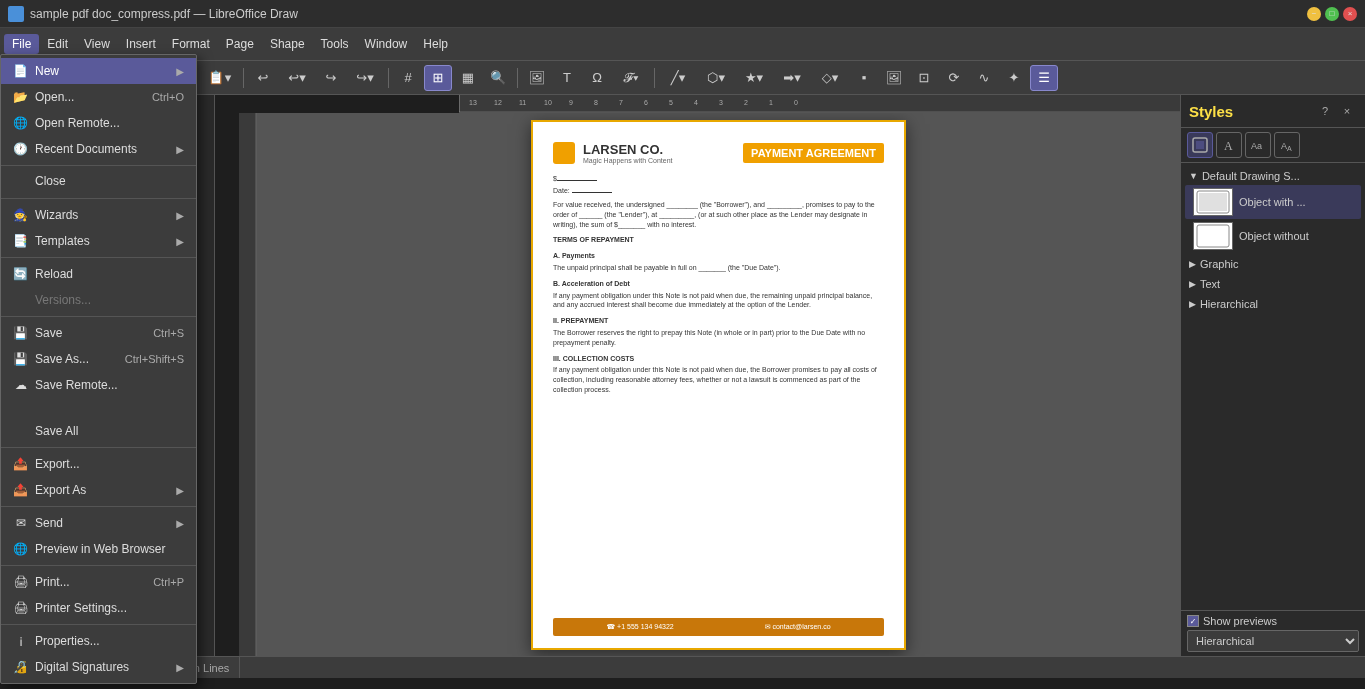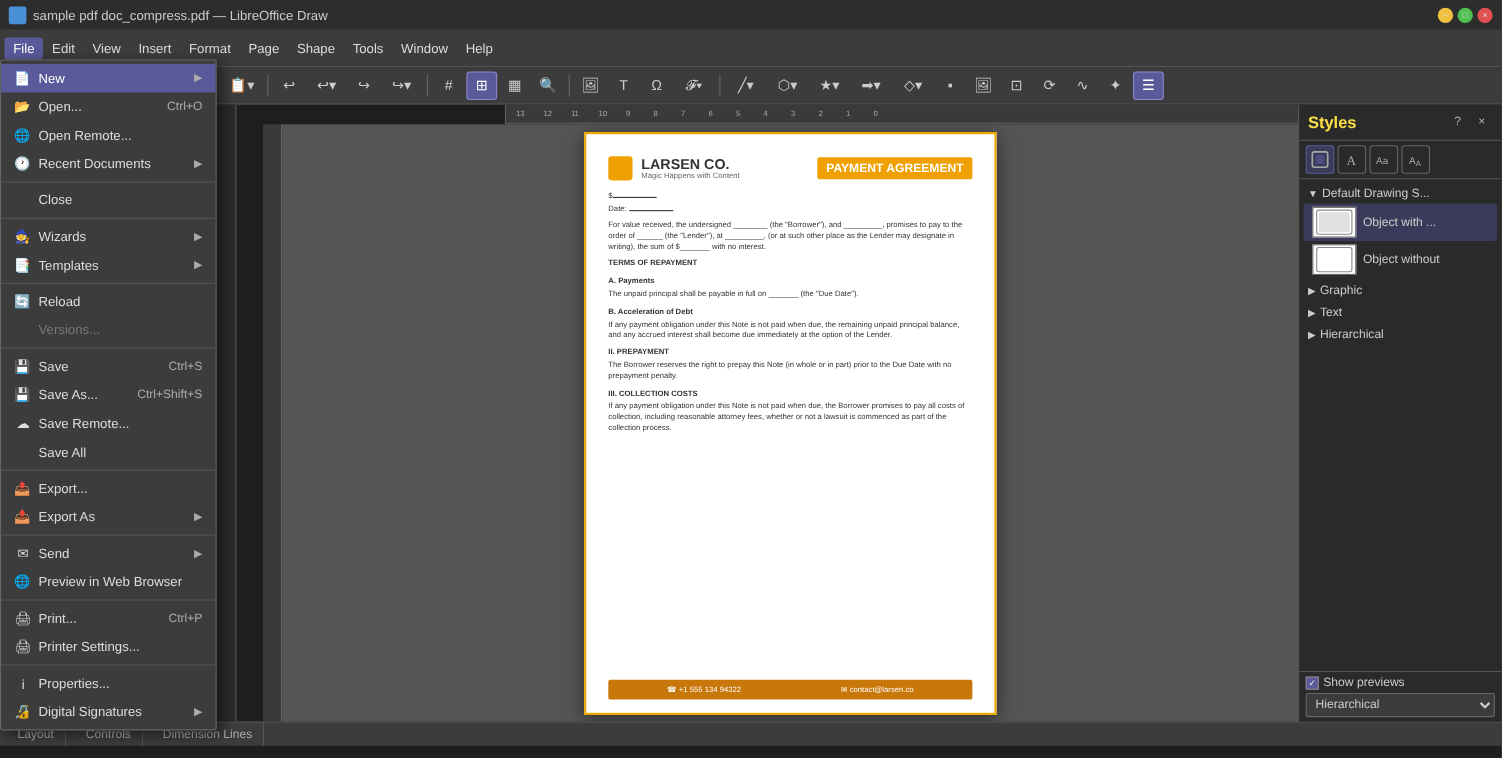--- a/index.html
+++ b/index.html
@@ -244,21 +244,21 @@
     </div>
     <span class="dd-shortcut">Ctrl+Shift+S</span>
   </div>
   <div class="dd-item">
     <div style="display:flex;align-items:center;">
       <span class="dd-icon">☁</span>
       <span>Save Remote...</span>
     </div>
   </div>
   <div class="dd-item">
-    <div style="display:flex;align-items:center;">
+    <div style="display:flex;align-items:center;margin-top:20px;">
       <span class="dd-icon"></span>
       <span>Save All</span>
     </div>
   </div>
   <div class="dd-separator"></div>
   <div class="dd-item">
     <div style="display:flex;align-items:center;">
       <span class="dd-icon">📤</span>
       <span>Export...</span>
     </div>

